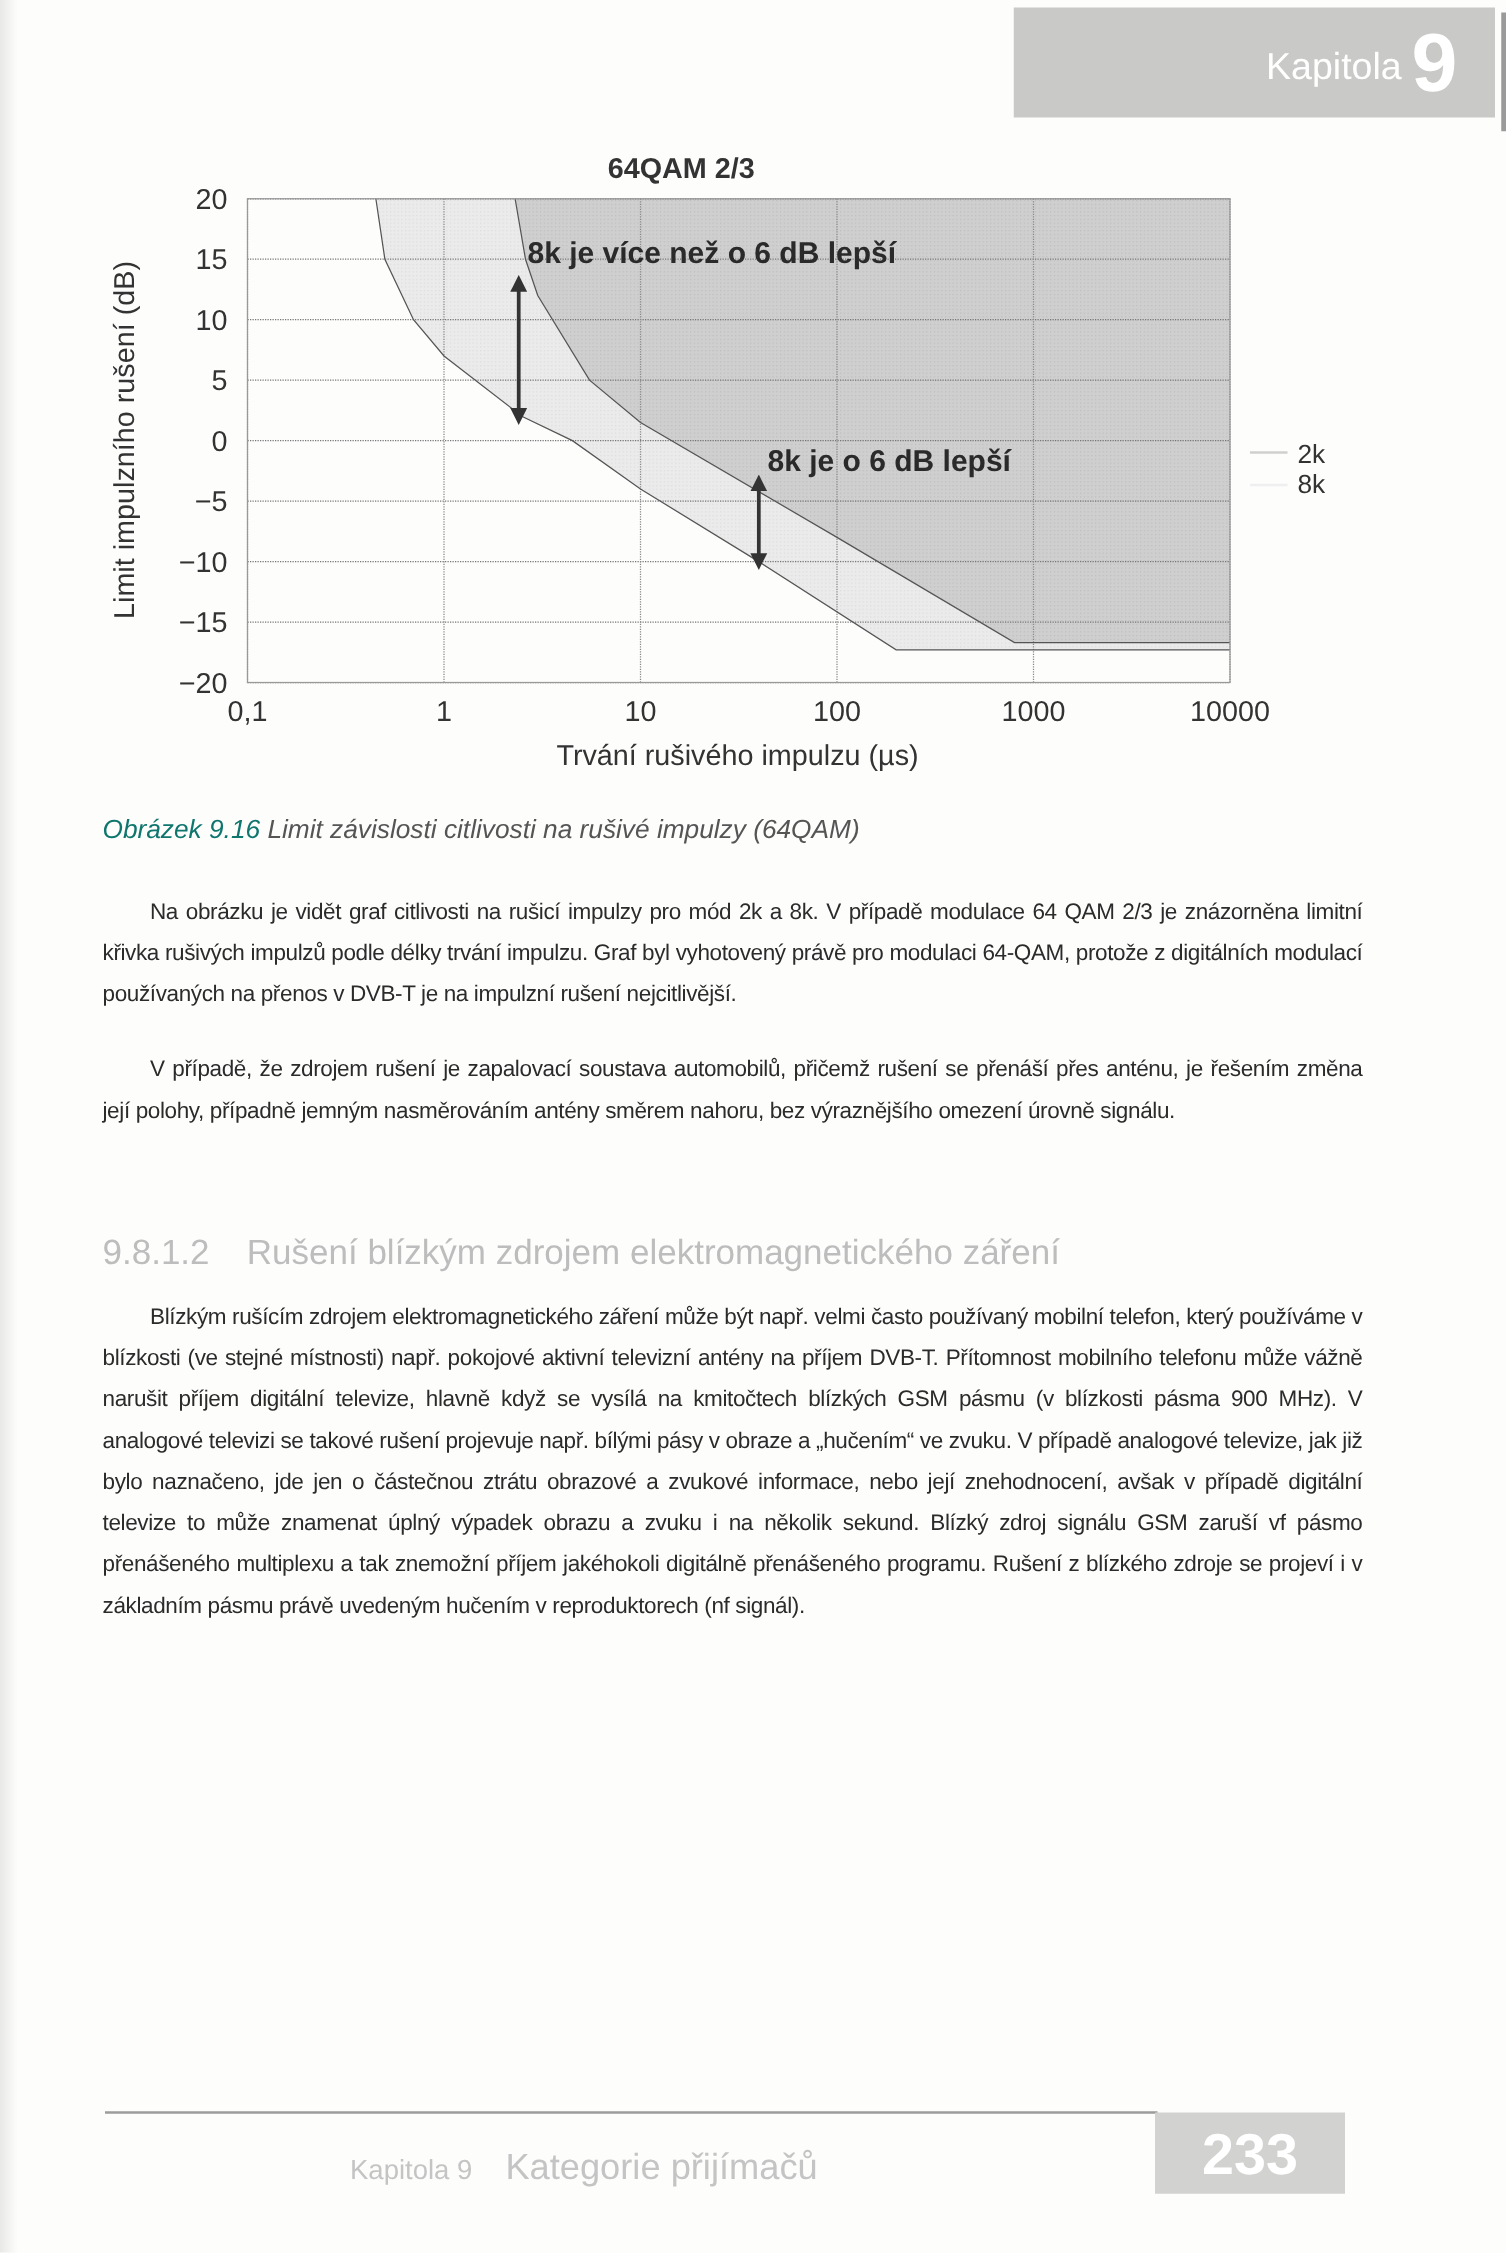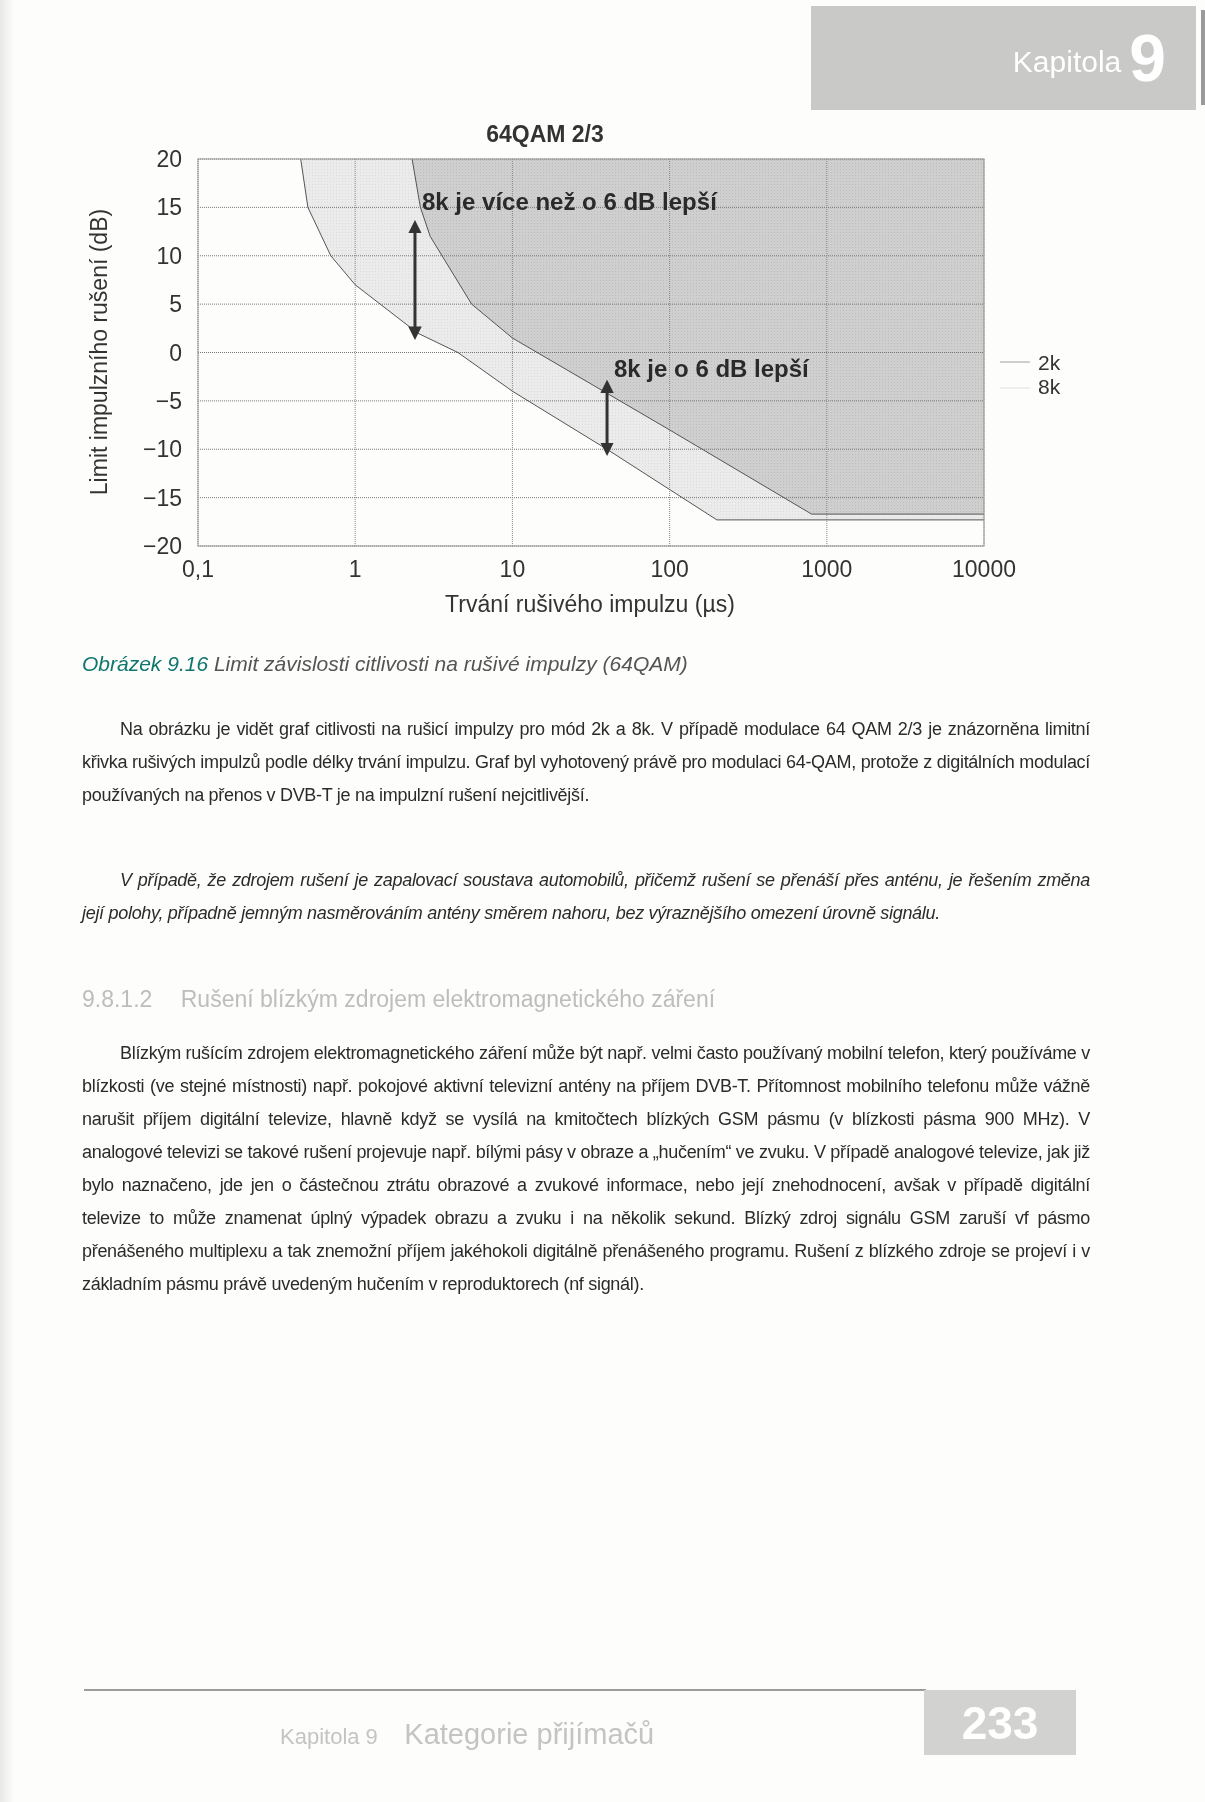--- a/index.html
+++ b/index.html
@@ -11,21 +11,21 @@
   }
   .edge-shade {
     position: absolute; left: 0; top: 0; width: 14px; height: 1802px;
     background: linear-gradient(to right, #e8e8e6, #fdfdfc);
   }
   .right-strip {
     position: absolute; right: 0; top: 10px; width: 4px; height: 95px;
     background: #9a9a9a;
   }
   .chapter-tab {
-    position: absolute; left: 811px; top: 6px; width: 385px; height: 104px;
+    position: absolute; left: 811px; top: 6px; width: 385px; height: 88px;
     background: #c9c9c7;
     display: flex; align-items: center; justify-content: flex-end;
     padding-right: 30px; box-sizing: border-box;
   }
   .chapter-tab .ch-word { color: #ffffff; font-size: 30px; margin-right: 8px; margin-top: 8px; }
   .chapter-tab .ch-num { color: #ffffff; font-size: 66px; font-weight: bold; }
 
   .chart-wrap { position: absolute; left: 0; top: 100px; width: 964px; height: 560px; }
   .chart-wrap svg { position: absolute; left: 0; top: 0; }
   .chart-text { font-family: "Liberation Sans", sans-serif; }
@@ -35,25 +35,25 @@
     color: #555;
   }
   .caption .cap-num { color: #0f766e; }
 
   .para {
     position: absolute; left: 82px; width: 1008px; font-size: 18px; line-height: 33px;
     text-align: justify; color: #2b2b2b; letter-spacing: -0.3px;
   }
   .para .indent { display: inline-block; width: 38px; }
   .p1 { top: 713px; }
-  .p2 { top: 864px; font-style: italic; }
+  .p2 { top: 839px; }
   .p3 { top: 1037px; }
 
   .section-heading {
-    position: absolute; left: 82px; top: 986px; font-size: 23px; color: #bdbdbd;
+    position: absolute; left: 82px; top: 986px; font-size: 28px; color: #bdbdbd;
   }
   .section-heading .sec-num { margin-right: 22px; }
 
   .footer-rule {
     position: absolute; left: 84px; top: 1689px; width: 842px; height: 2px; background: #9c9c9c;
   }
   .footer-text {
     position: absolute; left: 280px; top: 1718px; color: #c4c4c4;
   }
   .footer-text .f-ch { font-size: 22px; margin-right: 22px; }

